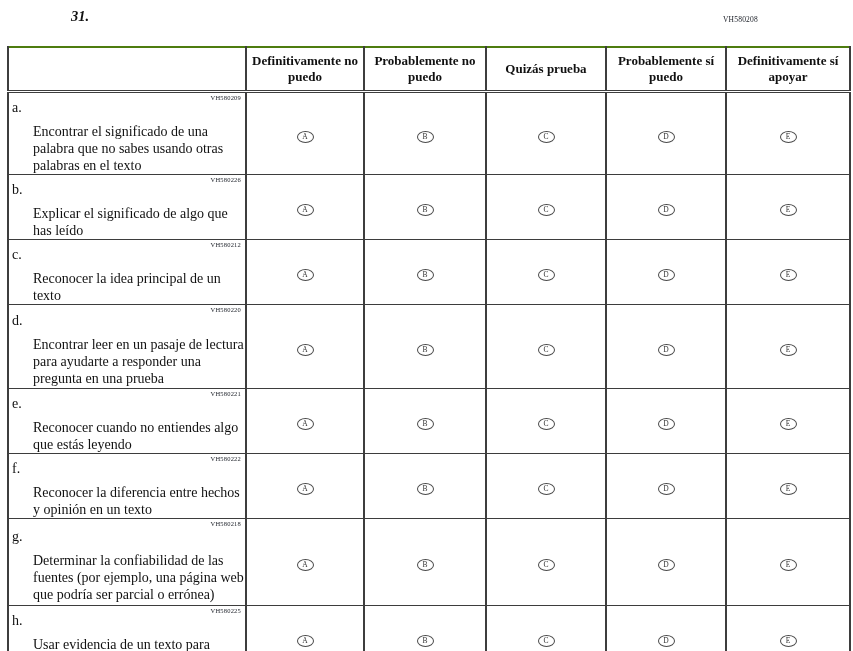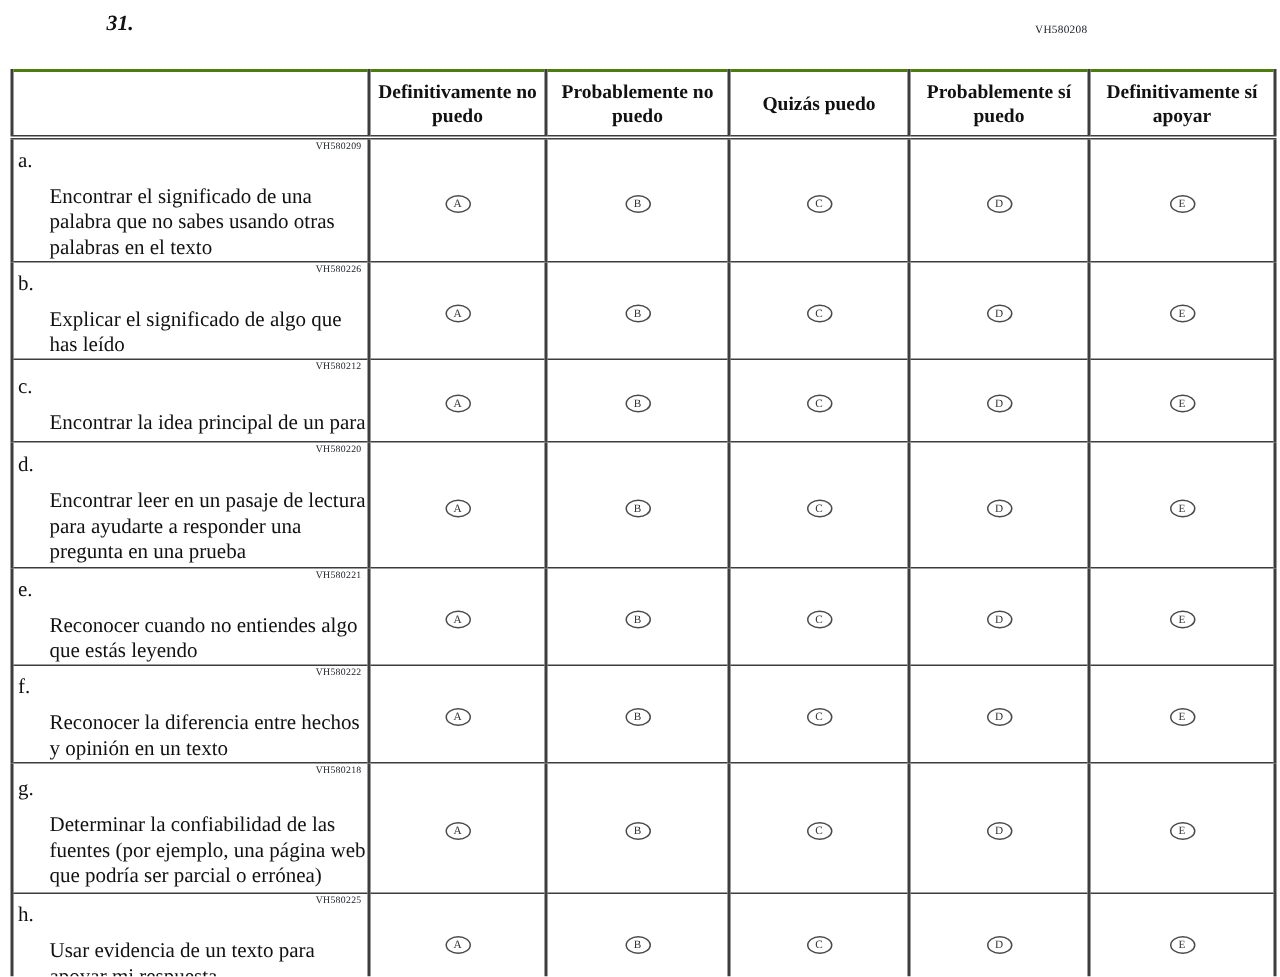--- a/index.html
+++ b/index.html
@@ -12,21 +12,21 @@
   .page {
     position: relative;
     width: 853px;
     height: 651px;
     background: #ffffff;
     overflow: hidden;
   }
   .form-code {
     position: absolute;
     top: 15px;
-    left: 690px;
+    left: 723px;
     font-size: 7.5px;
     letter-spacing: 0.2px;
     color: #20242c;
   }
   .question {
     display: flex;
     margin: 8px 0 0 71px;
     font-style: italic;
   }
   .q-num {
@@ -126,21 +126,21 @@
         <col style="width:122px">
         <col style="width:120px">
         <col style="width:120px">
         <col style="width:124px">
     </colgroup>
     <thead>
       <tr>
         <th class="corner"></th>
         <th>Definitivamente no puedo</th>
         <th>Probablemente no puedo</th>
-        <th>Quizás puedo</th>
+        <th>Quizás prueba</th>
         <th>Probablemente sí puedo</th>
         <th>Definitivamente sí apoyar</th>
       </tr>
     </thead>
     <tbody>
       <tr style="height:72px">
         <td class="item-cell">
           <span class="item-code">VH580209</span>
           <div class="item-text">
             <span class="item-letter">a.</span>
@@ -165,21 +165,21 @@
         <td class="bubble-cell"><span class="bubble">B</span></td>
         <td class="bubble-cell"><span class="bubble">C</span></td>
         <td class="bubble-cell"><span class="bubble">D</span></td>
         <td class="bubble-cell"><span class="bubble">E</span></td>
       </tr>
       <tr style="height:55px">
         <td class="item-cell">
           <span class="item-code">VH580212</span>
           <div class="item-text">
             <span class="item-letter">c.</span>
-            <span class="item-desc">Encontrar la idea principal de un para</span>
+            <span class="item-desc">Reconocer la idea principal de un texto</span>
           </div>
         </td>
         <td class="bubble-cell"><span class="bubble">A</span></td>
         <td class="bubble-cell"><span class="bubble">B</span></td>
         <td class="bubble-cell"><span class="bubble">C</span></td>
         <td class="bubble-cell"><span class="bubble">D</span></td>
         <td class="bubble-cell"><span class="bubble">E</span></td>
       </tr>
       <tr style="height:84px">
         <td class="item-cell">

